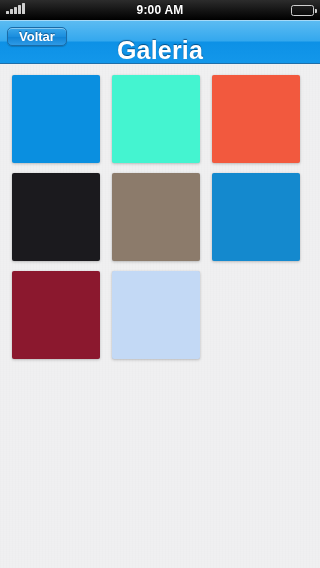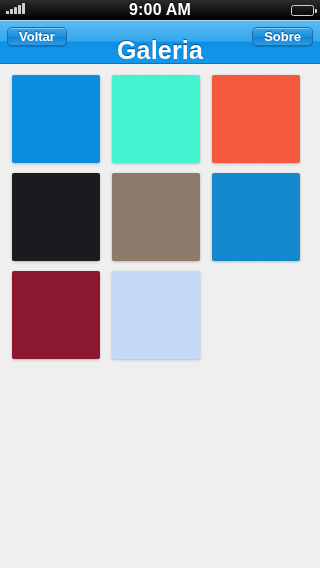--- a/index.html
+++ b/index.html
@@ -15,21 +15,21 @@
     position:absolute; top:0; left:0; width:320px; height:20px;
     background:linear-gradient(to bottom,#2c2c2c 0%,#131313 55%,#000 100%);
     display:flex; align-items:center; z-index:30;
   }
   .sb-left{ display:flex; align-items:flex-end; gap:1px; padding-left:6px; height:20px; padding-bottom:6px; }
   .sig-bar{ width:3px; background:#cfcfcf; border-radius:0.5px; }
   .sig-bar.b1{ height:3px; } .sig-bar.b2{ height:5px; } .sig-bar.b3{ height:7px; }
   .sig-bar.b4{ height:9px; } .sig-bar.b5{ height:11px; }
   .sb-center{
     position:absolute; left:0; right:0; text-align:center;
-    color:#fff; font-size:16px; font-weight:bold; letter-spacing:0.2px;
+    color:#fff; font-size:12px; font-weight:bold; letter-spacing:0.2px;
     text-shadow:0 -1px 0 rgba(0,0,0,.8);
   }
   .sb-right{ margin-left:auto; padding-right:6px; display:flex; align-items:center; }
   .battery{
     position:relative; width:23px; height:11px;
     border:1px solid #cfcfcf; border-radius:2.5px; padding:1.5px; background:transparent;
   }
   .battery:after{
     content:""; position:absolute; right:-3.5px; top:3.5px;
     width:2px; height:4px; background:#cfcfcf; border-radius:0 1px 1px 0;
@@ -101,23 +101,20 @@
       <span class="battery-fill" style="width: 90%;"></span>
     </span>
   </div>
 </div>
 
 <div class="nav-bar">
   <div class="nav-btn left">
     <span>Voltar</span>
   </div>
   <div class="nav-title">Galeria</div>
-  <div class="nav-btn right">
-    <span>Sobre</span>
-  </div>
 </div>
 
 <div class="content" style="background: rgb(240, 240, 241);">
   <div class="noise"></div>
   <div class="grid">
       <div class="tile" style="background: rgb(10, 143, 224);"></div>
       <div class="tile" style="background: rgb(68, 244, 208);"></div>
       <div class="tile" style="background: rgb(242, 89, 62);"></div>
       <div class="tile" style="background: rgb(27, 26, 30);"></div>
       <div class="tile" style="background: rgb(140, 123, 107);"></div>

